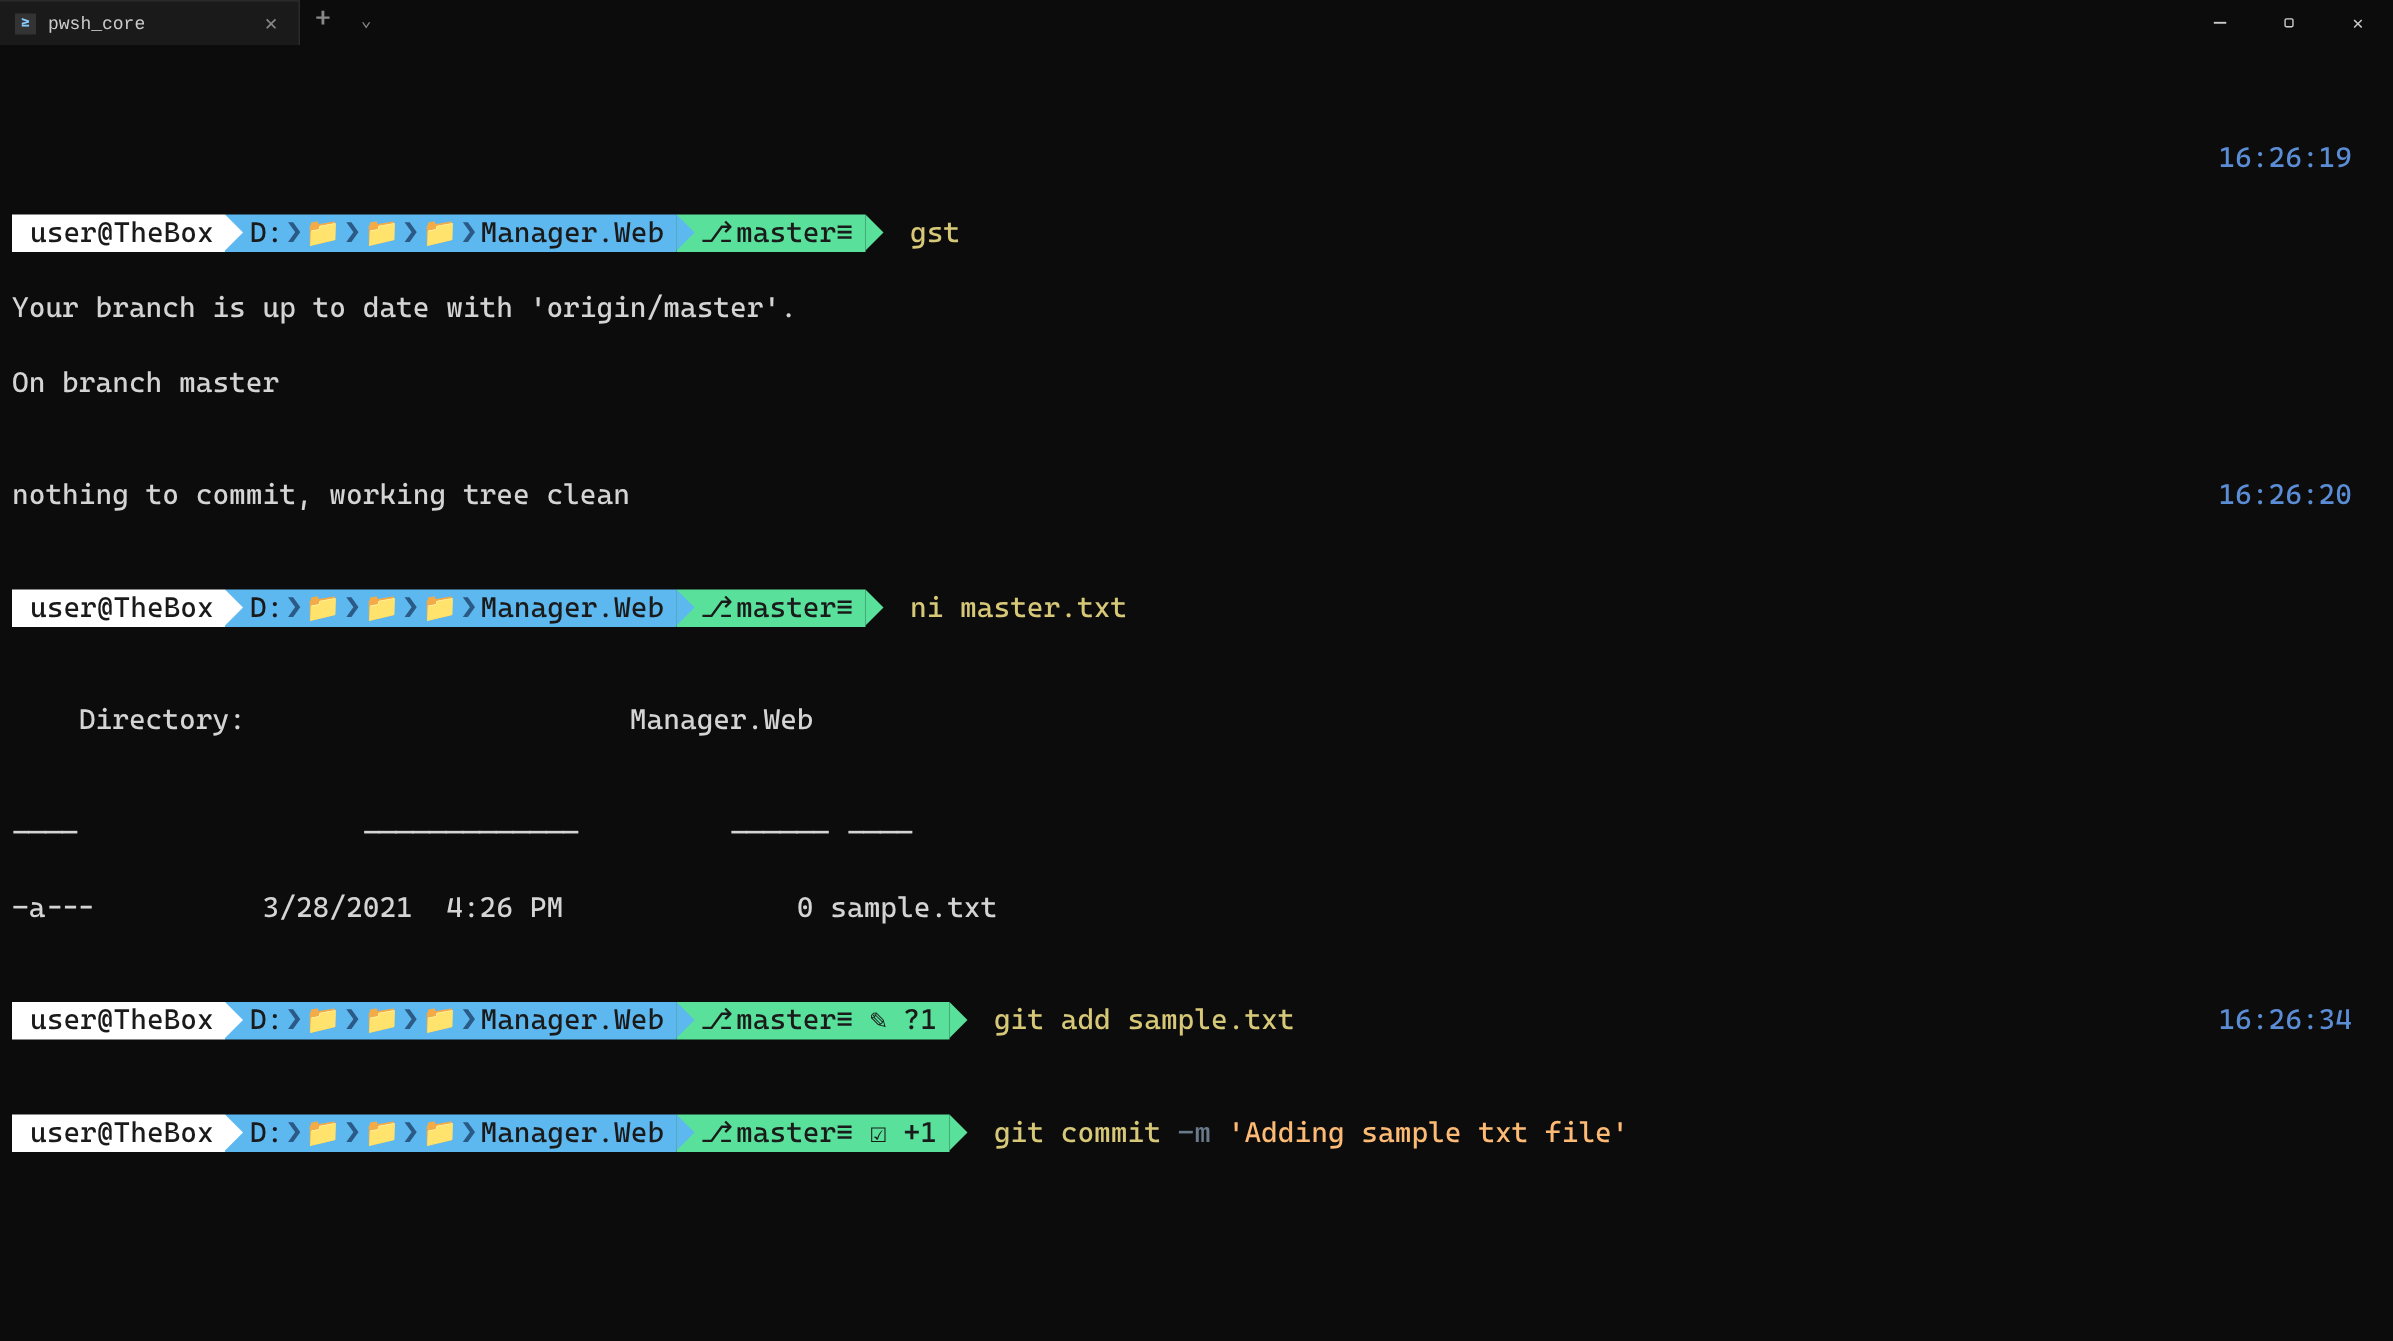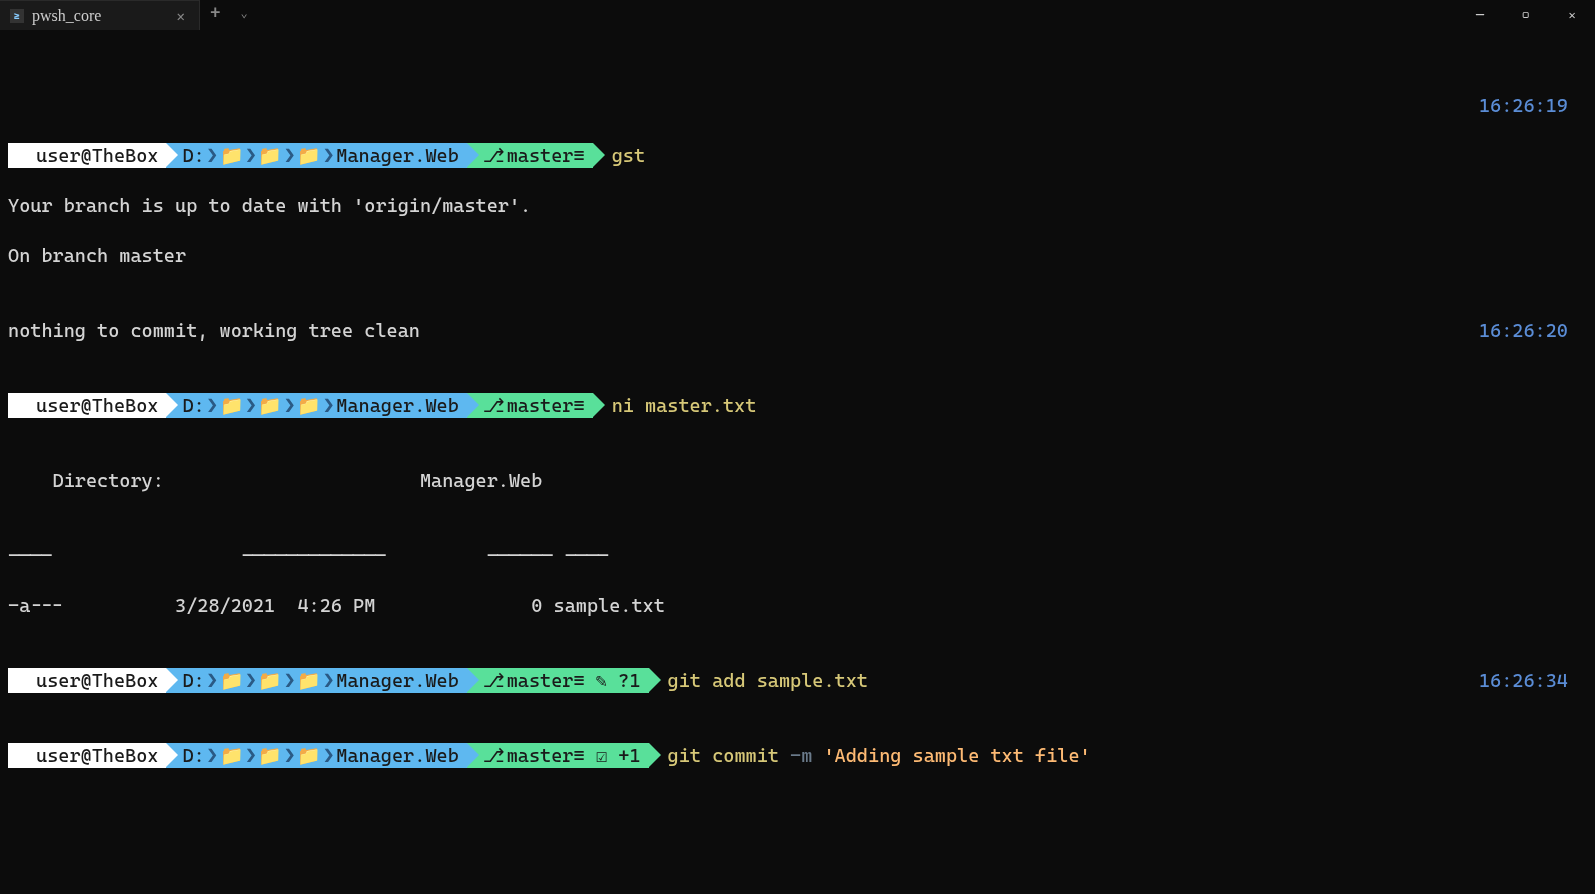--- a/index.html
+++ b/index.html
@@ -1,40 +1,40 @@
 <!DOCTYPE html>
 <html><head>
 <meta charset="utf-8">
 <style>
 *{margin:0;padding:0;box-sizing:border-box}
 body{background:#0c0c0c;font-family:'Cascadia Code','Consolas',monospace;font-size:18px;color:#ccc;width:1595px;height:894px;overflow:hidden}
 .titlebar{height:33px;background:#0c0c0c;display:flex;align-items:flex-start;position:relative}
 .tab{display:flex;align-items:center;background:#1a1a1a;height:30px;width:200px;padding:0 10px;border-top:1px solid #2a2a2a;border-right:1px solid #2a2a2a;position:relative}
 .tab-icon{width:14px;height:14px;background:#333;margin-right:8px;display:flex;align-items:center;justify-content:center;color:#8cf;font-size:10px;font-weight:bold}
-.tab-title{color:#ccc;font-size:16px;font-family:Liberation Serif, serif;flex:1}
+.tab-title{color:#ccc;font-size:12px;font-family:Liberation Mono, monospace;flex:1}
 .tab-close{color:#888;font-size:14px;cursor:pointer;padding:0 4px}
 .tab-add{color:#888;font-size:18px;padding:2px 10px;cursor:pointer}
 .tab-dropdown{color:#888;font-size:12px;padding:6px 10px;cursor:pointer}
 .win-controls{position:absolute;right:0;top:0;display:flex;height:30px}
 .win-btn{width:46px;height:30px;display:flex;align-items:center;justify-content:center;color:#ccc;cursor:pointer;font-size:12px}
 .terminal{padding:10px 8px;font-size:19px;line-height:25px;white-space:pre}
 .line{display:flex;align-items:flex-start;min-height:25px;position:relative}
 .ts{position:absolute;right:19px;color:#5b8dd6;font-size:19px}
 .prompt{display:flex;align-items:center;height:25px}
 .seg{display:flex;align-items:center;height:25px;color:#1a1a1a;padding:0 8px 0 4px;position:relative}
-.seg.first{padding-left:28px}
+.seg.first{padding-left:12px}
 .seg::after{content:'';position:absolute;right:-12px;top:0;border-style:solid;border-width:12.5px 0 12.5px 12px;z-index:1}
 .seg.user{background:#fff;color:#1a1a1a}
 .seg.user::after{border-color:transparent transparent transparent #fff}
 .seg.drive{background:#5eb8f0;color:#1a1a1a;padding-left:16px}
 .seg.drive::after{border-color:transparent transparent transparent #5eb8f0}
 .seg.branch{background:#59e09a;color:#1a1a1a;padding-left:16px}
 .seg.branch::after{border-color:transparent transparent transparent #59e09a}
 .sep{color:#2a5a85;padding:0 2px}
-.cmd{margin-left:19px;color:#e8e8e8}
+.cmd{margin-left:30px;color:#e8e8e8}
 .cmd .yel{color:#d7c878}
 .cmd .dim{color:#6a7a8a}
 .cmd .str{color:#fdba74}
 .output{color:#d4d4d4;white-space:pre}
 .fld{color:#1e5080}
 .branch-icon{display:inline-block;margin-right:2px}
 </style>
 </head>
 <body>
 

